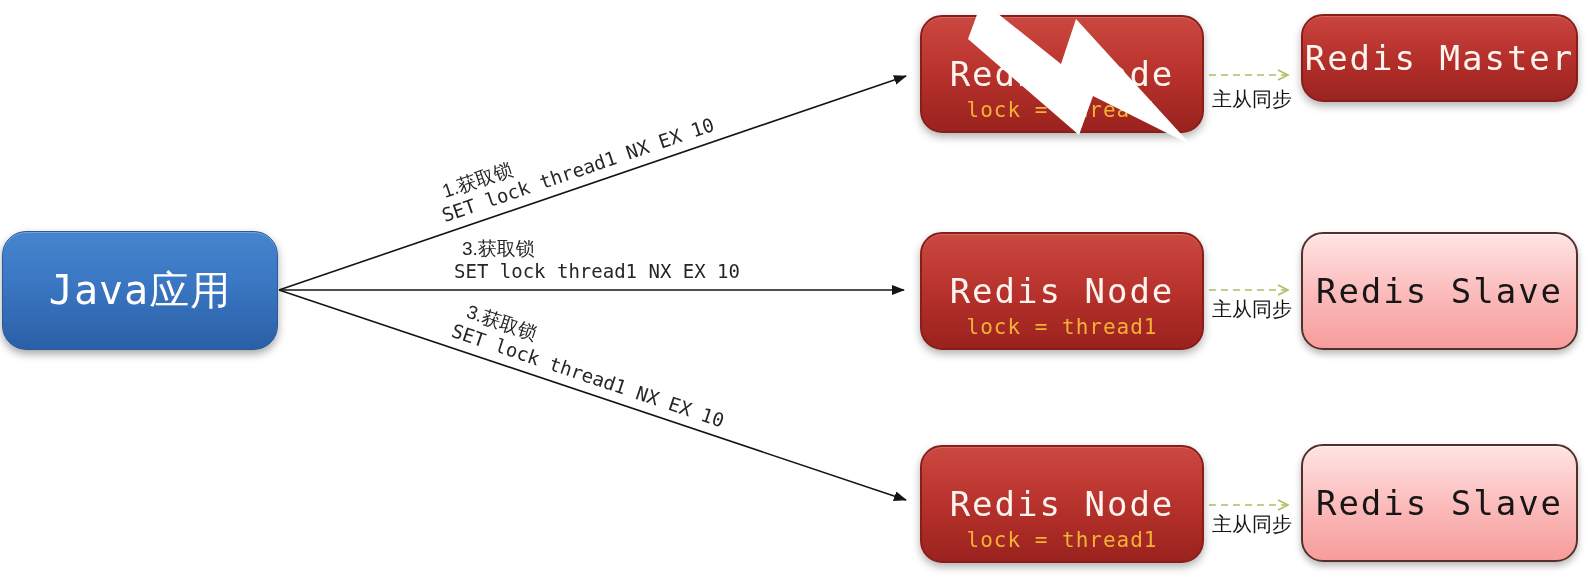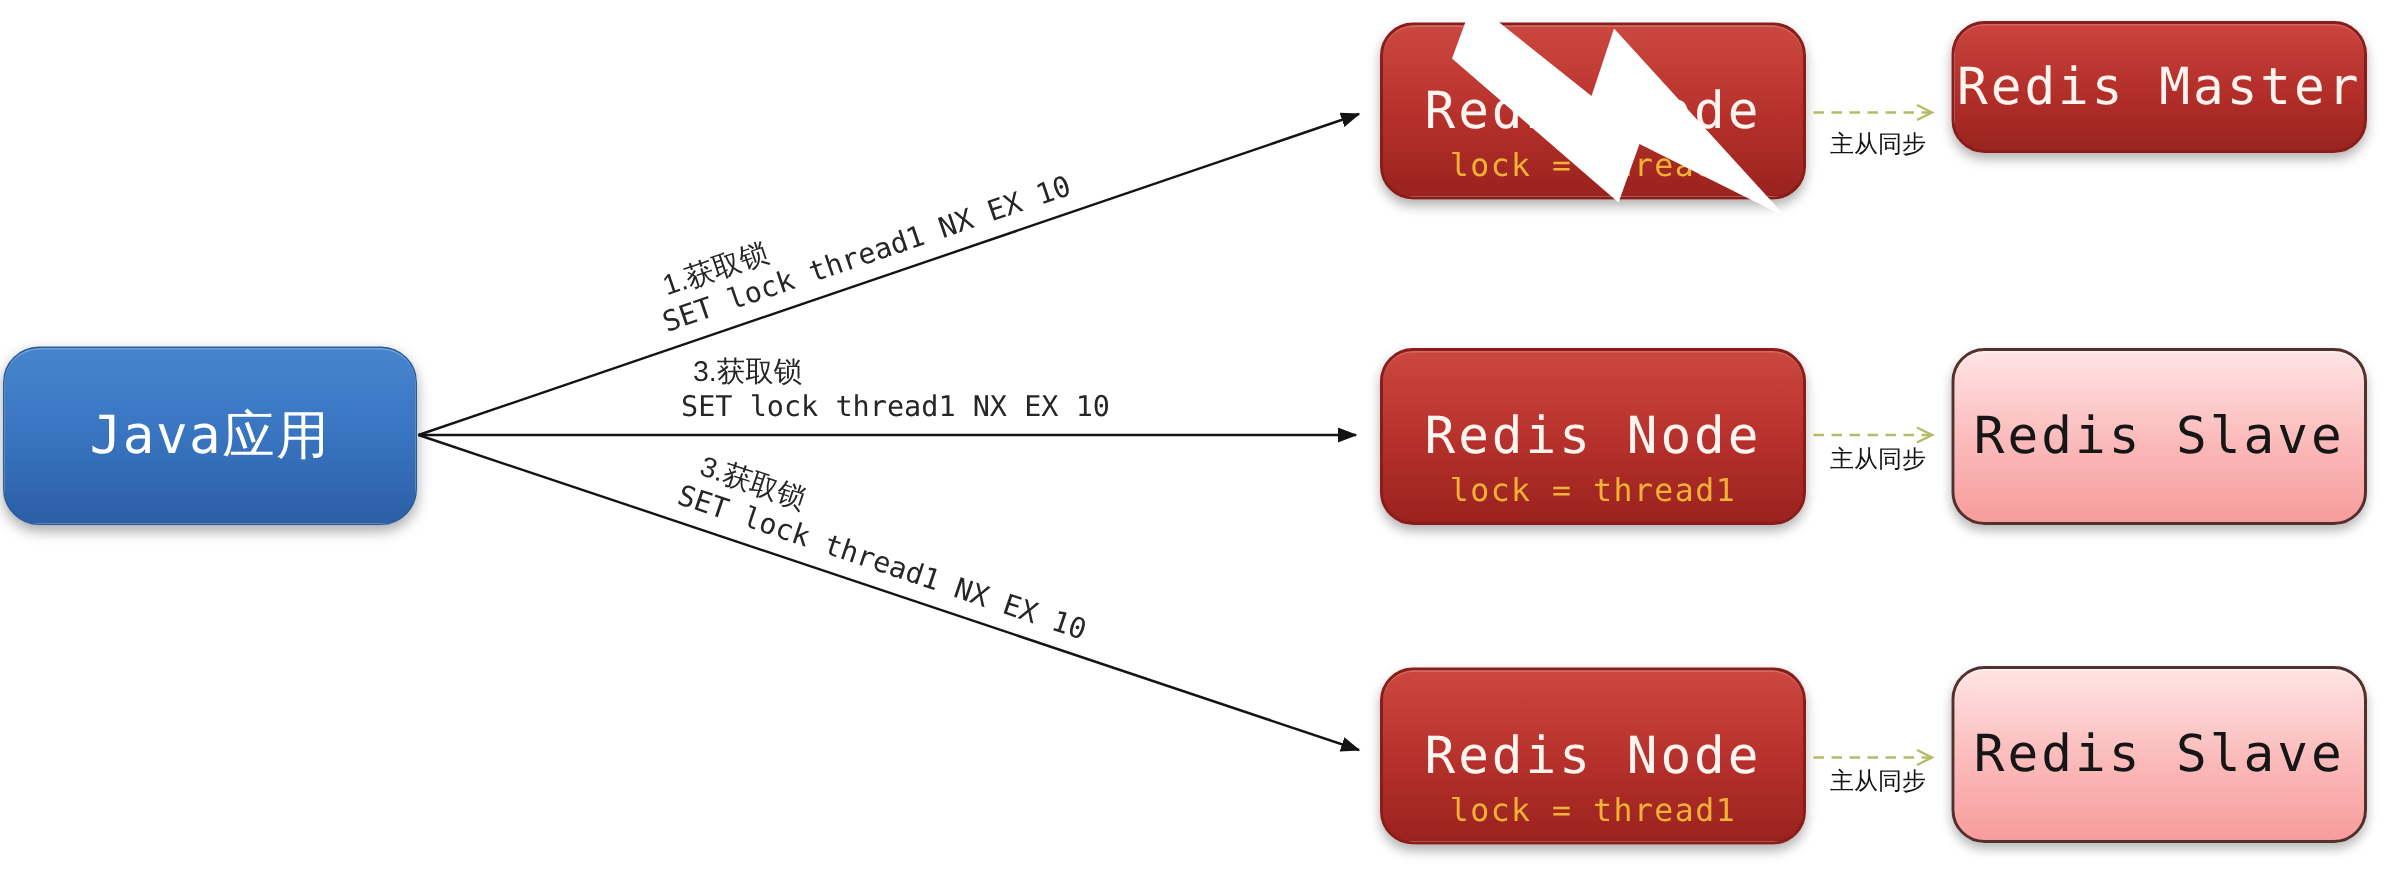--- a/index.html
+++ b/index.html
@@ -6,40 +6,40 @@
   .canvas{position:relative;width:1591px;height:579px;background:#ffffff;overflow:hidden;
           font-family:"Liberation Sans",sans-serif;}
   svg.layer{position:absolute;left:0;top:0;pointer-events:none;}
   .arrows{z-index:1;}
   .boltlayer{z-index:5;}
   .box{position:absolute;border-radius:22px;display:flex;align-items:center;justify-content:center;z-index:2;box-sizing:border-box;}
   .java{left:2px;top:231px;width:276px;height:119px;
         background:linear-gradient(180deg,#4685ce 0%,#3a76c2 45%,#2b5fa6 100%);
         border:1px solid #2b5a9b;border-radius:24px;
         box-shadow:0 4px 9px rgba(0,0,0,.35), inset 0 1px 0 rgba(255,255,255,.25);
-        color:#ffffff;font-size:35px;letter-spacing:1px;font-family:"DejaVu Sans Mono",monospace;}
+        color:#ffffff;font-size:40px;letter-spacing:1px;font-family:"DejaVu Sans Mono",monospace;}
   .rednode{left:920px;width:284px;height:118px;
         background:linear-gradient(180deg,#cb4840 0%,#b5302a 55%,#9a221e 100%);
         border:2px solid #881d1a;color:#fdf3ef;
         box-shadow:0 4px 8px rgba(0,0,0,.30), inset 0 1px 0 rgba(255,255,255,.18);}
   .r1{top:15px}.r2{top:232px}.r3{top:445px}
   .node-title{font-family:"DejaVu Sans Mono",monospace;font-size:34px;letter-spacing:2px;}
   .node-lock{position:absolute;bottom:9px;left:0;width:100%;text-align:center;
         font-family:"DejaVu Sans Mono",monospace;font-size:21px;letter-spacing:1px;color:#f2b236;}
   .master{left:1301px;top:14px;width:277px;height:88px;
         background:linear-gradient(180deg,#ca453e 0%,#b32e29 55%,#9a2420 100%);
         border:2px solid #881d1a;color:#fdf3ef;
         box-shadow:0 4px 8px rgba(0,0,0,.30), inset 0 1px 0 rgba(255,255,255,.18);}
   .slave{left:1301px;width:277px;height:118px;
         background:linear-gradient(180deg,#ffe4e4 0%,#fbb9b9 55%,#f79c9c 100%);
         border:2px solid #54302c;color:#161616;
         box-shadow:0 4px 7px rgba(0,0,0,.28), inset 0 1px 0 rgba(255,255,255,.6);align-items:center;}
   .s2{top:232px}.s3{top:444px}
   .sync-label{position:absolute;left:1197px;width:110px;text-align:center;
-        font-size:16px;color:#141414;z-index:3;}
+        font-size:20px;color:#141414;z-index:3;}
   .y1{top:86px}.y2{top:296px}.y3{top:511px}
   .arrow-label{position:absolute;color:#262626;font-size:19px;line-height:23px;
         white-space:nowrap;z-index:3;}
   .arrow-label .cn{font-family:"Liberation Sans",sans-serif;padding-left:8px;}
   .arrow-label .cmd{font-family:"DejaVu Sans Mono",monospace;}
   .al1{left:447px;top:181px;height:48px;transform-origin:0 100%;transform:rotate(-18.8deg);}
   .al2{left:454px;top:237px;}
   .al3{left:448px;top:295px;height:48px;transform-origin:0 100%;transform:rotate(18.6deg);}
 </style>
 </head>

